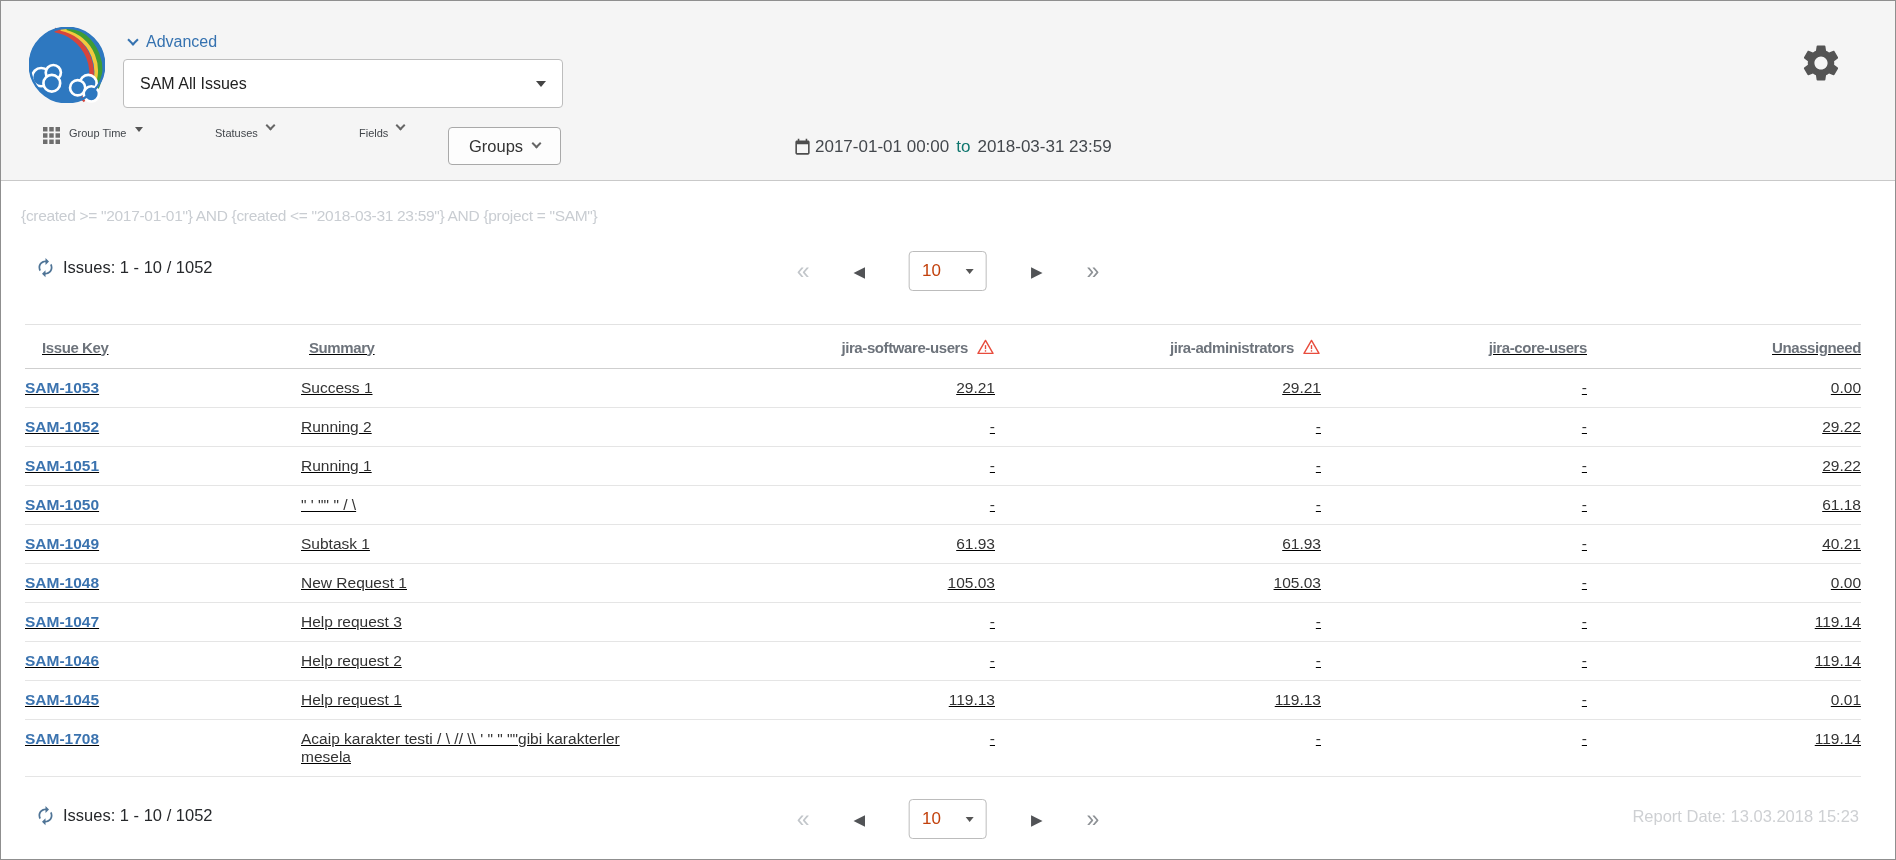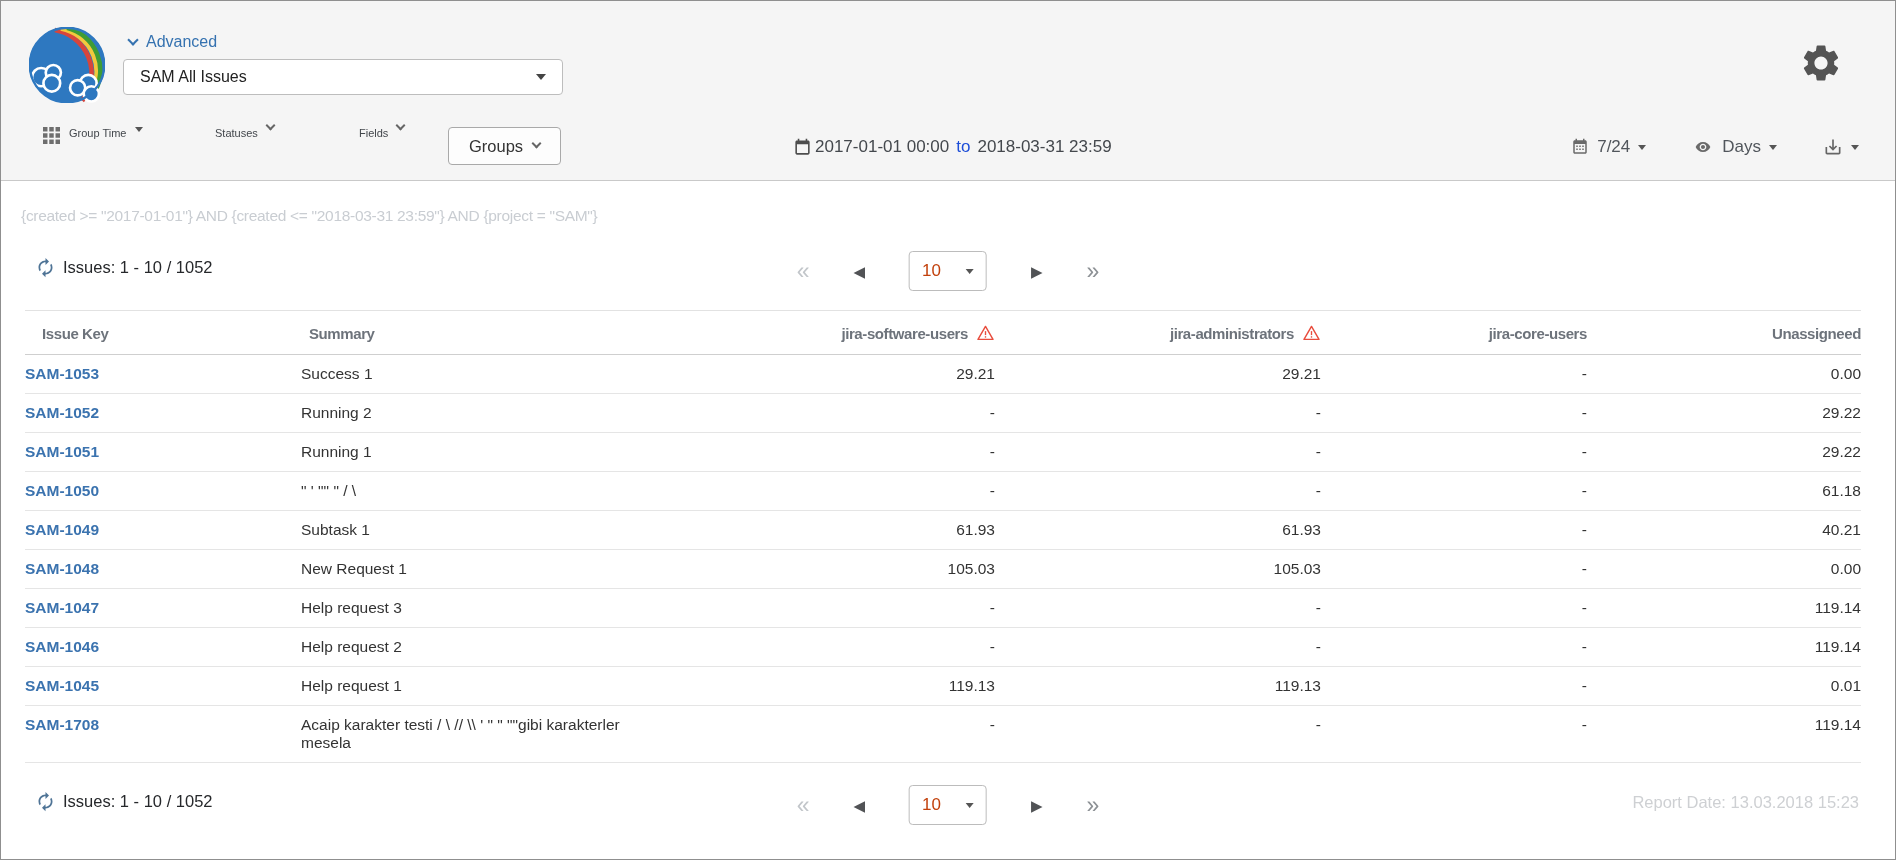--- a/index.html
+++ b/index.html
@@ -6,37 +6,37 @@
   html,body { width:1896px; height:860px; background:#fff; font-family:"Liberation Sans", sans-serif; }
   .page { position:relative; width:1896px; height:860px; background:#fff; border:1px solid #8f8f8f; overflow:hidden; }
 
   
   .hdr { position:relative; height:180px; background:#f5f5f5; border-bottom:1px solid #c9c9c9; }
   .logo { position:absolute; left:28px; top:26px; width:76px; height:76px; }
   .advanced { position:absolute; left:128px; top:32px; display:flex; align-items:center; gap:9px;
               color:#3572b0; font-size:16px; cursor:pointer; }
   .chev { display:inline-block; width:8px; height:8px; border-right:2px solid #3572b0; border-bottom:2px solid #3572b0;
           transform:rotate(45deg); margin-top:-5px; }
-  .report-select { position:absolute; left:122px; top:58px; width:440px; height:36px; background:#fff;
+  .report-select { position:absolute; left:122px; top:58px; width:440px; height:49px; background:#fff;
                    border:1px solid #bdbdbd; border-radius:4px; display:flex; align-items:center;
                    justify-content:space-between; padding:16px 16px; font-size:16px; color:#222; cursor:pointer; }
   .caret { width:0; height:0; border-left:5px solid transparent; border-right:5px solid transparent; border-top:6px solid #444; }
   .gear { position:absolute; right:52px; top:40px; width:44px; height:44px; cursor:pointer; }
 
   .toolbar { position:absolute; left:0; right:0; top:126px; height:42px; }
   .tb-item { position:absolute; display:flex; align-items:flex-start; gap:9px; font-size:11px; color:#42464b; cursor:pointer; height:40px; }
   .chev-g { display:inline-block; width:7px; height:7px; border-right:2px solid #666; border-bottom:2px solid #666;
             transform:rotate(45deg); margin-top:-5px; }
   .caret-g { width:0; height:0; border-left:4.5px solid transparent; border-right:4.5px solid transparent; border-top:5.5px solid #555; }
   .groups-btn { position:absolute; left:447px; top:0; height:38px; padding:0 20px; background:#fdfdfd;
                 border:1px solid #a9a9a9; border-radius:4px; display:flex; align-items:center; gap:10px;
                 font-size:16.5px; color:#333; cursor:pointer; }
   .dates { position:absolute; left:792px; top:0; height:40px; display:flex; align-items:center; gap:3px;
            font-size:17px; color:#44484d; }
-  .dates .to { color:#1d4ed8; padding:0 4px; }
+  .dates .to { color:#0f766e; padding:0 4px; }
   .right-tools { position:absolute; right:36px; top:0; height:40px; display:flex; align-items:center; gap:46px; }
   .rt-item { display:flex; align-items:center; gap:8px; font-size:17px; color:#51565c; cursor:pointer; }
 
   
   .query { margin:26px 0 0 20px; color:#c9cdd2; font-size:15.5px; letter-spacing:-0.3px; }
 
   
   .pagerbar { position:relative; height:46px; }
   .pagerbar.top { margin-top:24px; }
   .pagerbar.bottom { margin-top:20px; }
@@ -46,22 +46,22 @@
   .pager { position:absolute; left:50%; top:2px; transform:translateX(-50%); display:flex; align-items:center; gap:44px; }
   .pg-first { font-size:23px; color:#c2c6ca; cursor:default; line-height:1; }
   .pg-prev,.pg-next { font-size:15px; color:#515356; cursor:pointer; line-height:1; }
   .pg-last { font-size:23px; color:#8d9195; cursor:pointer; line-height:1; }
   .page-size { width:78px; height:40px; border:1px solid #bcbcbc; border-radius:4px; background:#fff;
                display:flex; align-items:center; justify-content:space-between; padding:0 12px;
                font-size:17px; color:#c2410c; cursor:pointer; }
   .report-date { position:absolute; right:36px; top:10px; font-size:16.5px; color:#ced0d3; }
 
   
-  table.issues { margin:15px 36px 0 24px; border-collapse:collapse; table-layout:fixed; width:1836px;
-                 border-top:1px solid #e2e2e2; }
+  table.issues { margin:29px 36px 0 24px; border-collapse:collapse; table-layout:fixed; width:1836px;
+                 border-top:1px solid #e2e2e2;text-decoration:underline; }
   table.issues th { font-size:15px; font-weight:bold; color:#6d737b; letter-spacing:-0.4px;
                     padding:13px 0 12px; border-bottom:1px solid #cfcfcf; }
   table.issues th.l { text-align:left; }
   table.issues th.r { text-align:right; }
   .th-inner { display:inline-flex; align-items:center; gap:8px; }
   .warn { width:19px; height:18px; }
   table.issues td { font-size:15.5px; color:#333; padding:10px 0; vertical-align:top; }
   table.issues tbody tr { border-bottom:1px solid #e5e5e5; }
   td.c-key { padding-left:17px; }
   td.c-key a { color:#3b73af; font-weight:bold; text-decoration:none; }
@@ -137,42 +137,20 @@
 
       <div class="dates">
         <svg width="19" height="19" viewBox="0 0 24 24" fill="#4d4d4d">
           <path d="M19 3h-1V1h-2v2H8V1H6v2H5c-1.1 0-2 .9-2 2v14c0 1.1.9 2 2 2h14c1.1 0 2-.9 2-2V5c0-1.1-.9-2-2-2zm0 16H5V8h14v11z"></path>
         </svg>
         <span>2017-01-01 00:00</span>
         <span class="to">to</span>
         <span>2018-03-31 23:59</span>
       </div>
 
-      <div class="right-tools">
-        <div class="rt-item">
-          <svg width="18" height="18" viewBox="0 0 24 24" fill="#6a6a6a">
-            <path d="M19 3h-1V1h-2v2H8V1H6v2H5c-1.1 0-2 .9-2 2v14c0 1.1.9 2 2 2h14c1.1 0 2-.9 2-2V5c0-1.1-.9-2-2-2zm0 16H5V8h14v11zM7 10h2v2H7zm4 0h2v2h-2zm4 0h2v2h-2zM7 14h2v2H7zm4 0h2v2h-2zm4 0h2v2h-2z"></path>
-          </svg>
-          <span>7/24</span>
-          <span class="caret-g"></span>
-        </div>
-        <div class="rt-item">
-          <svg width="22" height="16" viewBox="0 0 24 24" fill="#6a6a6a">
-            <path d="M12 4.5C7 4.5 2.7 7.6 1 12c1.7 4.4 6 7.5 11 7.5s9.3-3.1 11-7.5c-1.7-4.4-6-7.5-11-7.5zM12 17c-2.8 0-5-2.2-5-5s2.2-5 5-5 5 2.2 5 5-2.2 5-5 5zm0-8c-1.7 0-3 1.3-3 3s1.3 3 3 3 3-1.3 3-3-1.3-3-3-3z"></path>
-          </svg>
-          <span>Days</span>
-          <span class="caret-g"></span>
-        </div>
-        <div class="rt-item">
-          <svg width="20" height="20" viewBox="0 0 24 24" fill="#666">
-            <path d="M19 12v7H5v-7H3v7c0 1.1.9 2 2 2h14c1.1 0 2-.9 2-2v-7h-2zm-6 .67l2.59-2.58L17 11.5l-5 5-5-5 1.41-1.41L11 12.67V3h2v9.67z"></path>
-          </svg>
-          <span class="caret-g"></span>
-        </div>
-      </div>
     </div>
   </div>
 
   <div class="query">{created &gt;= "2017-01-01"} AND {created &lt;= "2018-03-31 23:59"} AND {project = "SAM"}</div>
 
   <div class="pagerbar top">
     <div class="issues-count">
       <svg class="refresh" viewBox="0 0 24 24" fill="#4f7496">
         <path d="M12 6v3l4-4-4-4v3c-4.42 0-8 3.58-8 8 0 1.57.46 3.03 1.24 4.26L6.7 14.8c-.45-.83-.7-1.79-.7-2.8 0-3.31 2.69-6 6-6zm6.76 1.74L17.3 9.2c.44.84.7 1.79.7 2.8 0 3.31-2.69 6-6 6v-3l-4 4 4 4v-3c4.42 0 8-3.58 8-8 0-1.57-.46-3.03-1.24-4.26z"></path>
       </svg>

